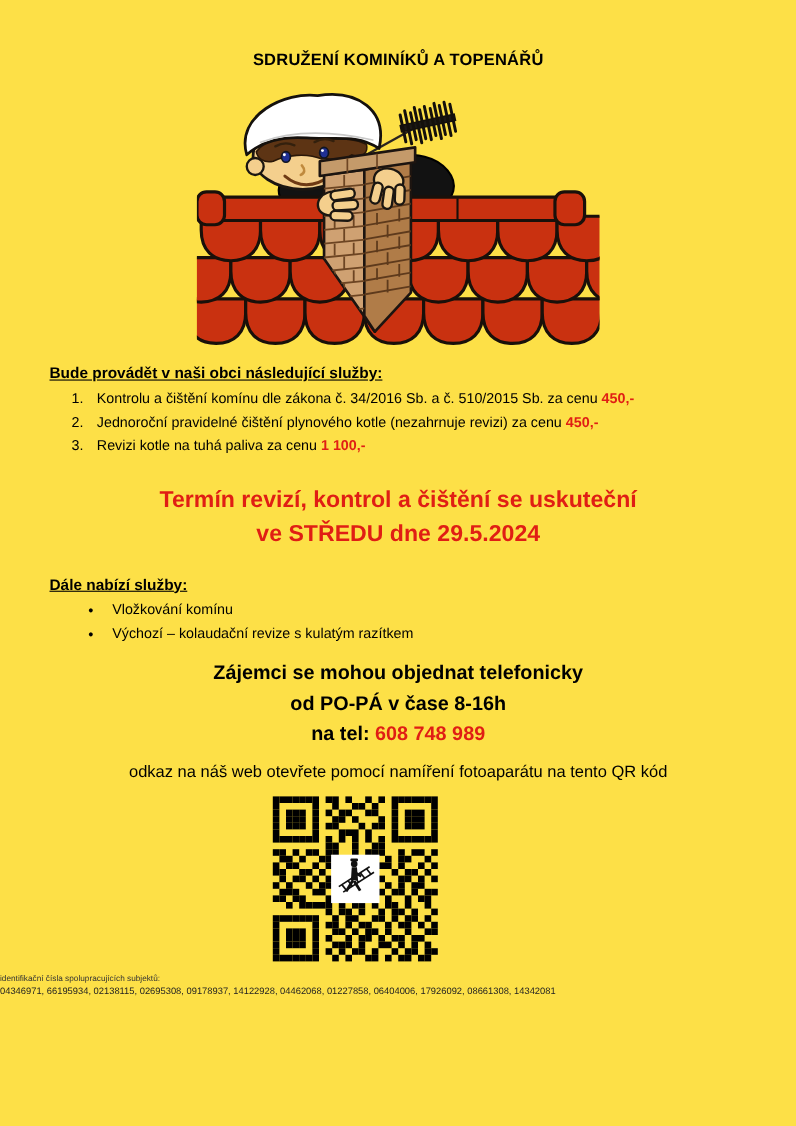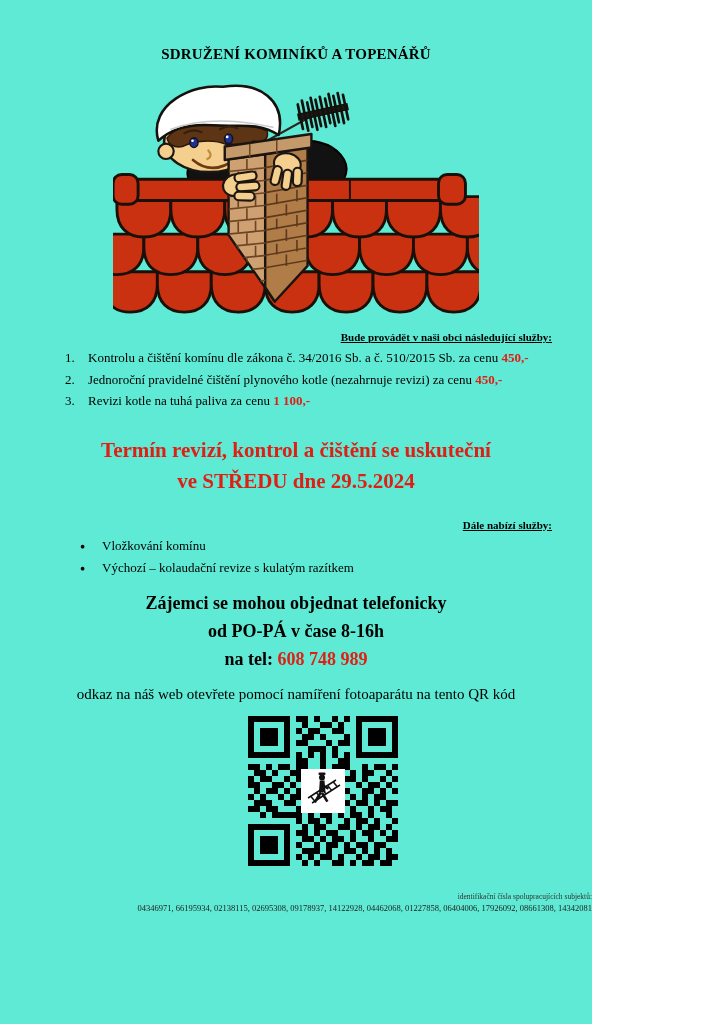--- a/index.html
+++ b/index.html
@@ -1,41 +1,41 @@
 <!DOCTYPE html>
 <html><head>
 <meta charset="utf-8">
 <style>
   html,body{margin:0;padding:0;background:#fff;}
-  .page{position:relative;width:592px;height:1024px;background:#5eead4;overflow:hidden;
-        font-family:Liberation Serif, serif;color:#000;--accent:#e01e14;}
+  .page{position:relative;width:724px;height:1024px;background:#fde047;overflow:hidden;
+        font-family:Liberation Sans, sans-serif;color:#000;--accent:#e01e14;}
   .title{padding-top:46px;text-align:center;font-weight:bold;font-size:15px;letter-spacing:.2px;}
   .illu{width:366px;margin:20px auto 0;height:233px;}
   .section{margin:0 40px 0 45px;}
-  .h-underline{font-size:11px;font-weight:bold;text-decoration:underline;text-align:right;}
+  .h-underline{font-size:14px;font-weight:bold;text-decoration:underline;}
   .svc-head{margin-top:15px;}
   .svc-list{margin-top:4px;}
   .svc-item{display:flex;font-size:13px;line-height:21.5px;}
   .svc-num{flex:0 0 23px;margin-left:20px;}
   .red{color:var(--accent);font-weight:bold;}
   .announce{margin-top:23px;text-align:center;color:var(--accent);font-weight:bold;
             font-size:21px;line-height:31px;}
   .more-head{margin-top:22px;}
   .bullets{margin:4px 0 0 0;padding:0;list-style:none;}
   .bullets li{position:relative;margin-left:57px;font-size:13px;line-height:22px;}
   .bullets li::before{content:"\25CF";position:absolute;left:-22px;top:0;font-size:8.5px;}
   .contact{margin-top:10px;text-align:center;font-weight:bold;font-size:18px;line-height:28px;}
   .caption{margin-top:14px;text-align:center;font-size:15px;line-height:14px;}
   .qr-wrap{position:relative;width:150px;height:150px;margin:15px 0 0 248px;}
   .qr-grid{display:grid;grid-template-columns:repeat(25,6px);}
   .qc{width:6px;height:6px;}
   .qb{background:#000;}
   .qr-logo{position:absolute;left:50%;top:50%;transform:translate(-50%,-50%);
            width:44px;height:44px;background:#fff;display:flex;align-items:center;justify-content:center;}
-  .footer{margin-top:25px;text-align:right;}
+  .footer{margin-top:10px;text-align:left;}
   .f1{font-size:7.5px;line-height:11px;color:#333;}
   .f2{font-size:8.5px;line-height:12px;color:#222;}
 </style>
 </head>
 <body>
 
 <div class="page" style="--accent: #e01e14;">
 
   <div class="title">SDRUŽENÍ KOMINÍKŮ A TOPENÁŘŮ</div>
 

